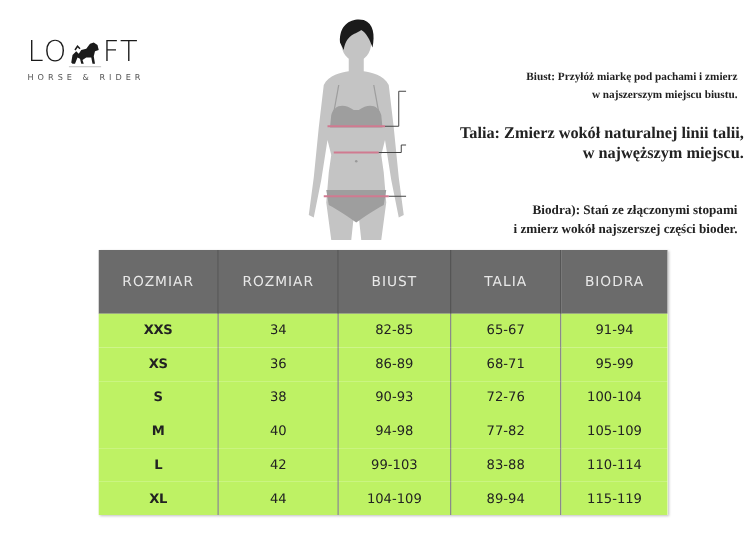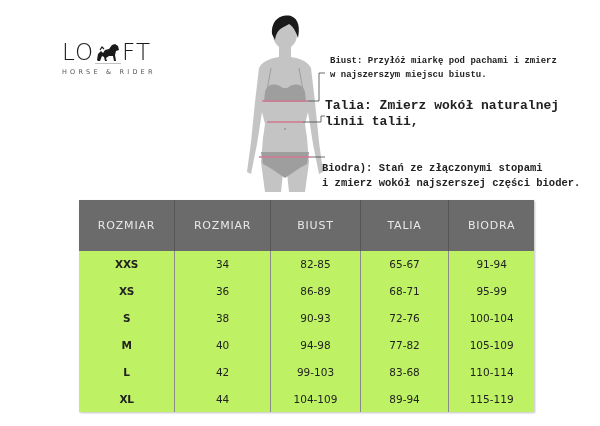--- a/index.html
+++ b/index.html
@@ -1,23 +1,23 @@
 <!DOCTYPE html>
 <html><head>
 <meta charset="utf-8">
 <style>
   html, body { margin:0; padding:0; }
   body { width:600px; height:426px; background:#ffffff; position:relative; overflow:hidden; font-family:"Liberation Sans", sans-serif; }
-  .logo { position:absolute; left:22px; top:40px; width:100px;margin-left:40px; }
+  .logo { position:absolute; left:22px; top:30px; width:100px; }
   .logo-main { font-family:"DejaVu Sans", sans-serif; font-size:23px; letter-spacing:1px; color:#1a1a1a; line-height:24px; display:flex; align-items:flex-end; font-weight:300; }
   .logo-main .lt { display:inline-block; }
   .logo-horse { display:inline-block; width:26px; height:22px; margin:0 1px; }
   .logo-sub { font-size:6.5px; letter-spacing:3.2px; color:#555; margin-top:4px; font-family:"DejaVu Sans", sans-serif; }
   .figure { position:absolute; left:245px; top:12px; width:80px; height:182px; }
-  .annot { position:absolute; font-family:Liberation Mono, monospace; font-weight:bold; color:#222; text-align:left; }
+  .annot { position:absolute; font-family:Liberation Serif, serif; font-weight:bold; color:#222; text-align:right; }
   .annot-biust { left:330px; top:54px; width:260px; font-size:9px; line-height:14px; }
   .annot-talia { left:325px; top:98px; width:270px; font-size:13px; line-height:16px; }
   .annot-biodra { left:322px; top:161px; width:268px; font-size:10.5px; line-height:15px; }
   table.sizes { position:absolute; left:79px; top:200px; width:455px; border-collapse:collapse; font-family:"DejaVu Sans", sans-serif; box-shadow:1px 1px 2px rgba(0,0,0,0.25); }
   table.sizes th { background:#6b6b6b; color:#e8e8e8; font-weight:normal; font-size:11px; letter-spacing:0.8px; height:25px; padding:13px; border-right:1px solid #555; }
   table.sizes td { height:26.9px; padding:0; text-align:center; font-size:10.5px; color:#222; border-right:1px solid #8a8a8a; }
   table.sizes tr.odd td { background:#bef264; }
   table.sizes tr.even td { background:#bef264; }
   table.sizes th:last-child, table.sizes td:last-child { border-right:none; }
   .c0 { width:84px; } .c1 { width:84px; } .c2 { width:96px; } .c3 { width:96px;margin-top:20px; } .c4 { width:73px;margin-left:13px; }
@@ -68,20 +68,21 @@
     <polyline points="66,145 80,145" stroke="#444" stroke-width="0.8" fill="none"></polyline>
   </svg>
 </div>
 
 <div class="annot annot-biust">
   <div>Biust: Przyłóż miarkę pod pachami i zmierz</div>
   <div>w najszerszym miejscu biustu.</div>
 </div>
 <div class="annot annot-talia">
   <div>Talia: Zmierz wokół naturalnej linii talii,</div>
+  <div>w najwęższym miejscu.</div>
 </div>
 <div class="annot annot-biodra">
   <div>Biodra): Stań ze złączonymi stopami</div>
   <div>i zmierz wokół najszerszej części bioder.</div>
 </div>
 
 <table class="sizes">
   <thead>
     <tr>
       <th class="c0">ROZMIAR</th>
@@ -117,21 +118,21 @@
       <td class="size-label">M</td>
       <td>40</td>
       <td>94-98</td>
       <td>77-82</td>
       <td>105-109</td>
     </tr>
     <tr class="odd">
       <td class="size-label">L</td>
       <td>42</td>
       <td>99-103</td>
-      <td>83-68</td>
+      <td>83-88</td>
       <td>110-114</td>
     </tr>
     <tr class="even">
       <td class="size-label">XL</td>
       <td>44</td>
       <td>104-109</td>
       <td>89-94</td>
       <td>115-119</td>
     </tr>
   </tbody>

